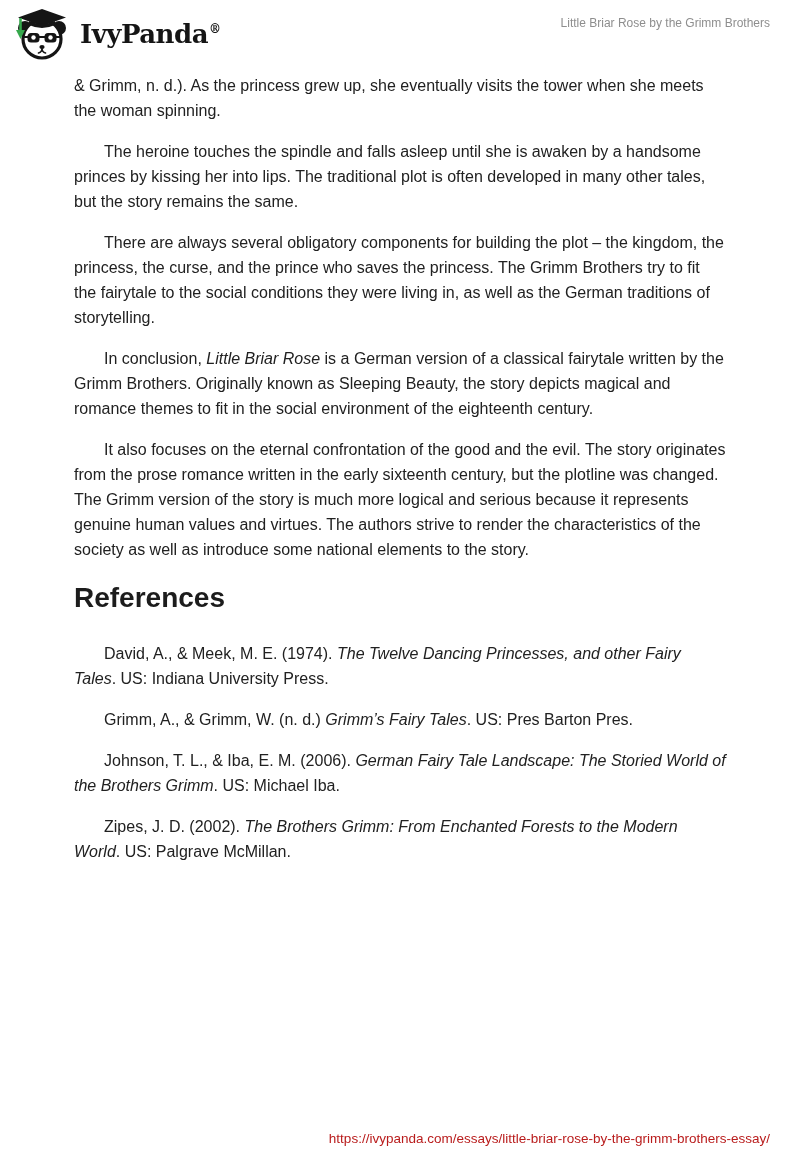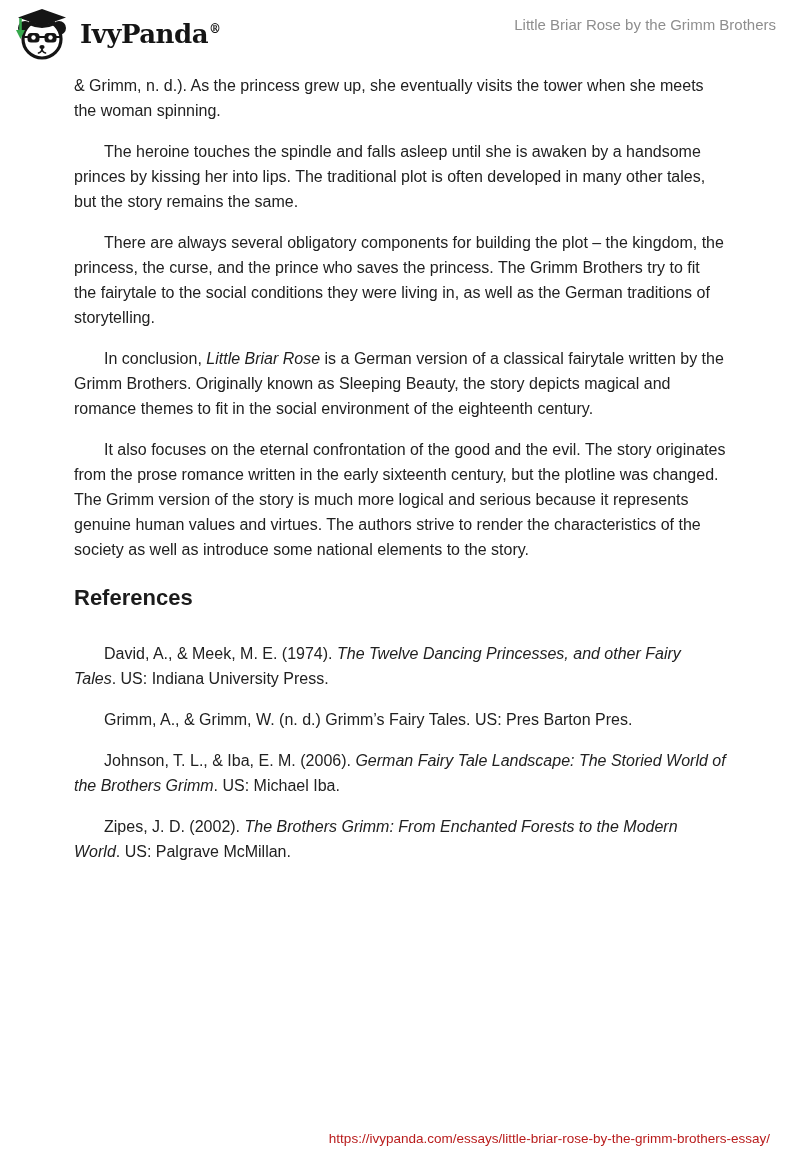--- a/index.html
+++ b/index.html
@@ -39,38 +39,38 @@
     font-family: "DejaVu Serif", "Liberation Serif", serif;
     font-weight: bold;
     font-size: 12px;
     color: #151515;
     vertical-align: super;
     line-height: 1;
     margin-left: 1px;
   }
   .doc-title {
     position: absolute;
-    top: 16px; right: 24px;
-    font-size: 15px;
+    top: 16px; right: 30px;
+    font-size: 12px;
     color: #8e8e8e;
   }
 
   
   .content {
     position: absolute;
     top: 73px;
     left: 74px;
     width: 652px;
     font-size: 16px;
     line-height: 25px;
   }
   .para { margin-bottom: 16px; text-indent: 30px; }
   .para.no-indent { text-indent: 0; }
   .references-heading {
-    font-size: 22px;
+    font-size: 28px;
     line-height: 34px;
     font-weight: bold;
     color: #1c1c1c;
     margin-top: 19px;
     margin-bottom: 26px;
     text-indent: 0;
   }
   .ref { margin-bottom: 16px; text-indent: 30px; }
 
   
@@ -117,18 +117,18 @@
 <div class="content">
   <p class="para no-indent"><span>&amp; Grimm, n. d.). As the princess grew up, she eventually visits the tower when she meets the woman spinning.</span></p>
   <p class="para"><span>The heroine touches the spindle and falls asleep until she is awaken by a handsome princes by kissing her into lips. The traditional plot is often developed in many other tales, but the story remains the same.</span></p>
   <p class="para"><span>There are always several obligatory components for building the plot – the kingdom, the princess, the curse, and the prince who saves the princess. The Grimm Brothers try to fit the fairytale to the social conditions they were living in, as well as the German traditions of storytelling.</span></p>
   <p class="para"><span>In conclusion, </span><span style="font-style: italic;">Little Briar Rose</span><span> is a German version of a classical fairytale written by the Grimm Brothers. Originally known as </span><span style="">Sleeping Beauty,</span><span> the story depicts magical and romance themes to fit in the social environment of the eighteenth century.</span></p>
   <p class="para"><span>It also focuses on the eternal confrontation of the good and the evil. The story originates from the prose romance written in the early sixteenth century, but the plotline was changed. The Grimm version of the story is much more logical and serious because it represents genuine human values and virtues. The authors strive to render the characteristics of the society as well as introduce some national elements to the story.</span></p>
 
   <h2 class="references-heading">References</h2>
 
   <p class="ref"><span>David, A., &amp; Meek, M. E. (1974). </span><span style="font-style: italic;">The Twelve Dancing Princesses, and other Fairy Tales</span><span>. US: Indiana University Press.</span></p>
-  <p class="ref"><span>Grimm, A., &amp; Grimm, W. (n. d.) </span><span style="">Grimm’s Fairy Tales</span><span>. US: Pres Barton Pres.</span></p>
+  <p class="ref"><span>Grimm, A., &amp; Grimm, W. (n. d.) </span><span style="font-style: italic;">Grimm’s Fairy Tales</span><span>. US: Pres Barton Pres.</span></p>
   <p class="ref"><span>Johnson, T. L., &amp; Iba, E. M. (2006). </span><span style="font-style: italic;">German Fairy Tale Landscape: The Storied World of the Brothers Grimm</span><span>. US: Michael Iba.</span></p>
   <p class="ref"><span>Zipes, J. D. (2002). </span><span style="font-style: italic;">The Brothers Grimm: From Enchanted Forests to the Modern World</span><span>. US: Palgrave McMillan.</span></p>
 </div>
 
 <div class="footer-url">https://ivypanda.com/essays/little-briar-rose-by-the-grimm-brothers-essay/</div>
 
 </body></html>

